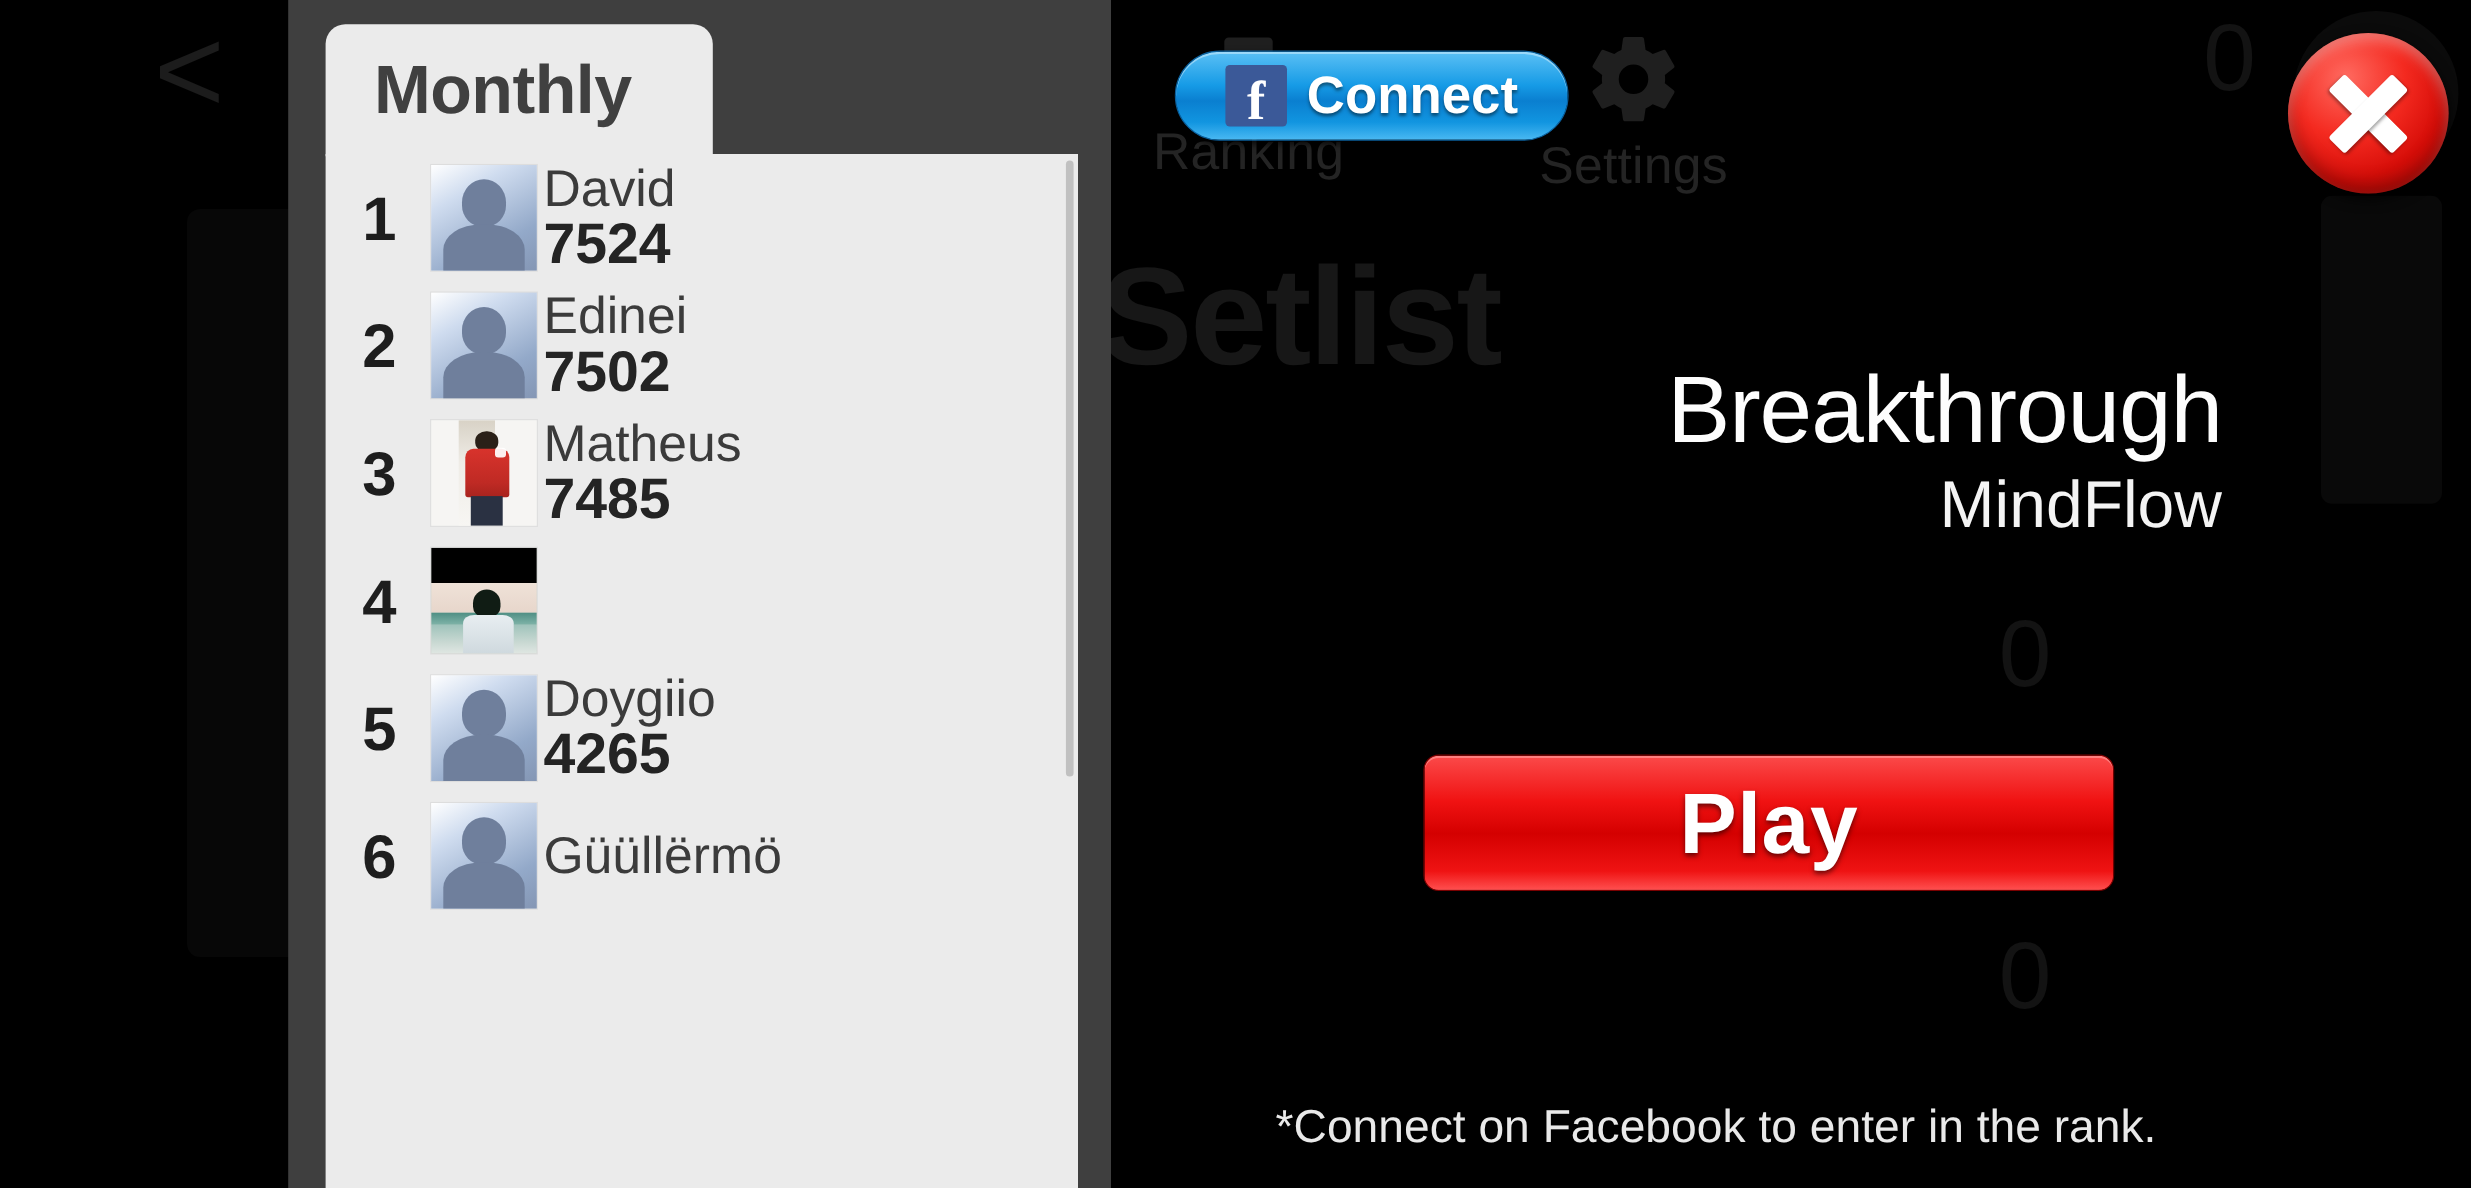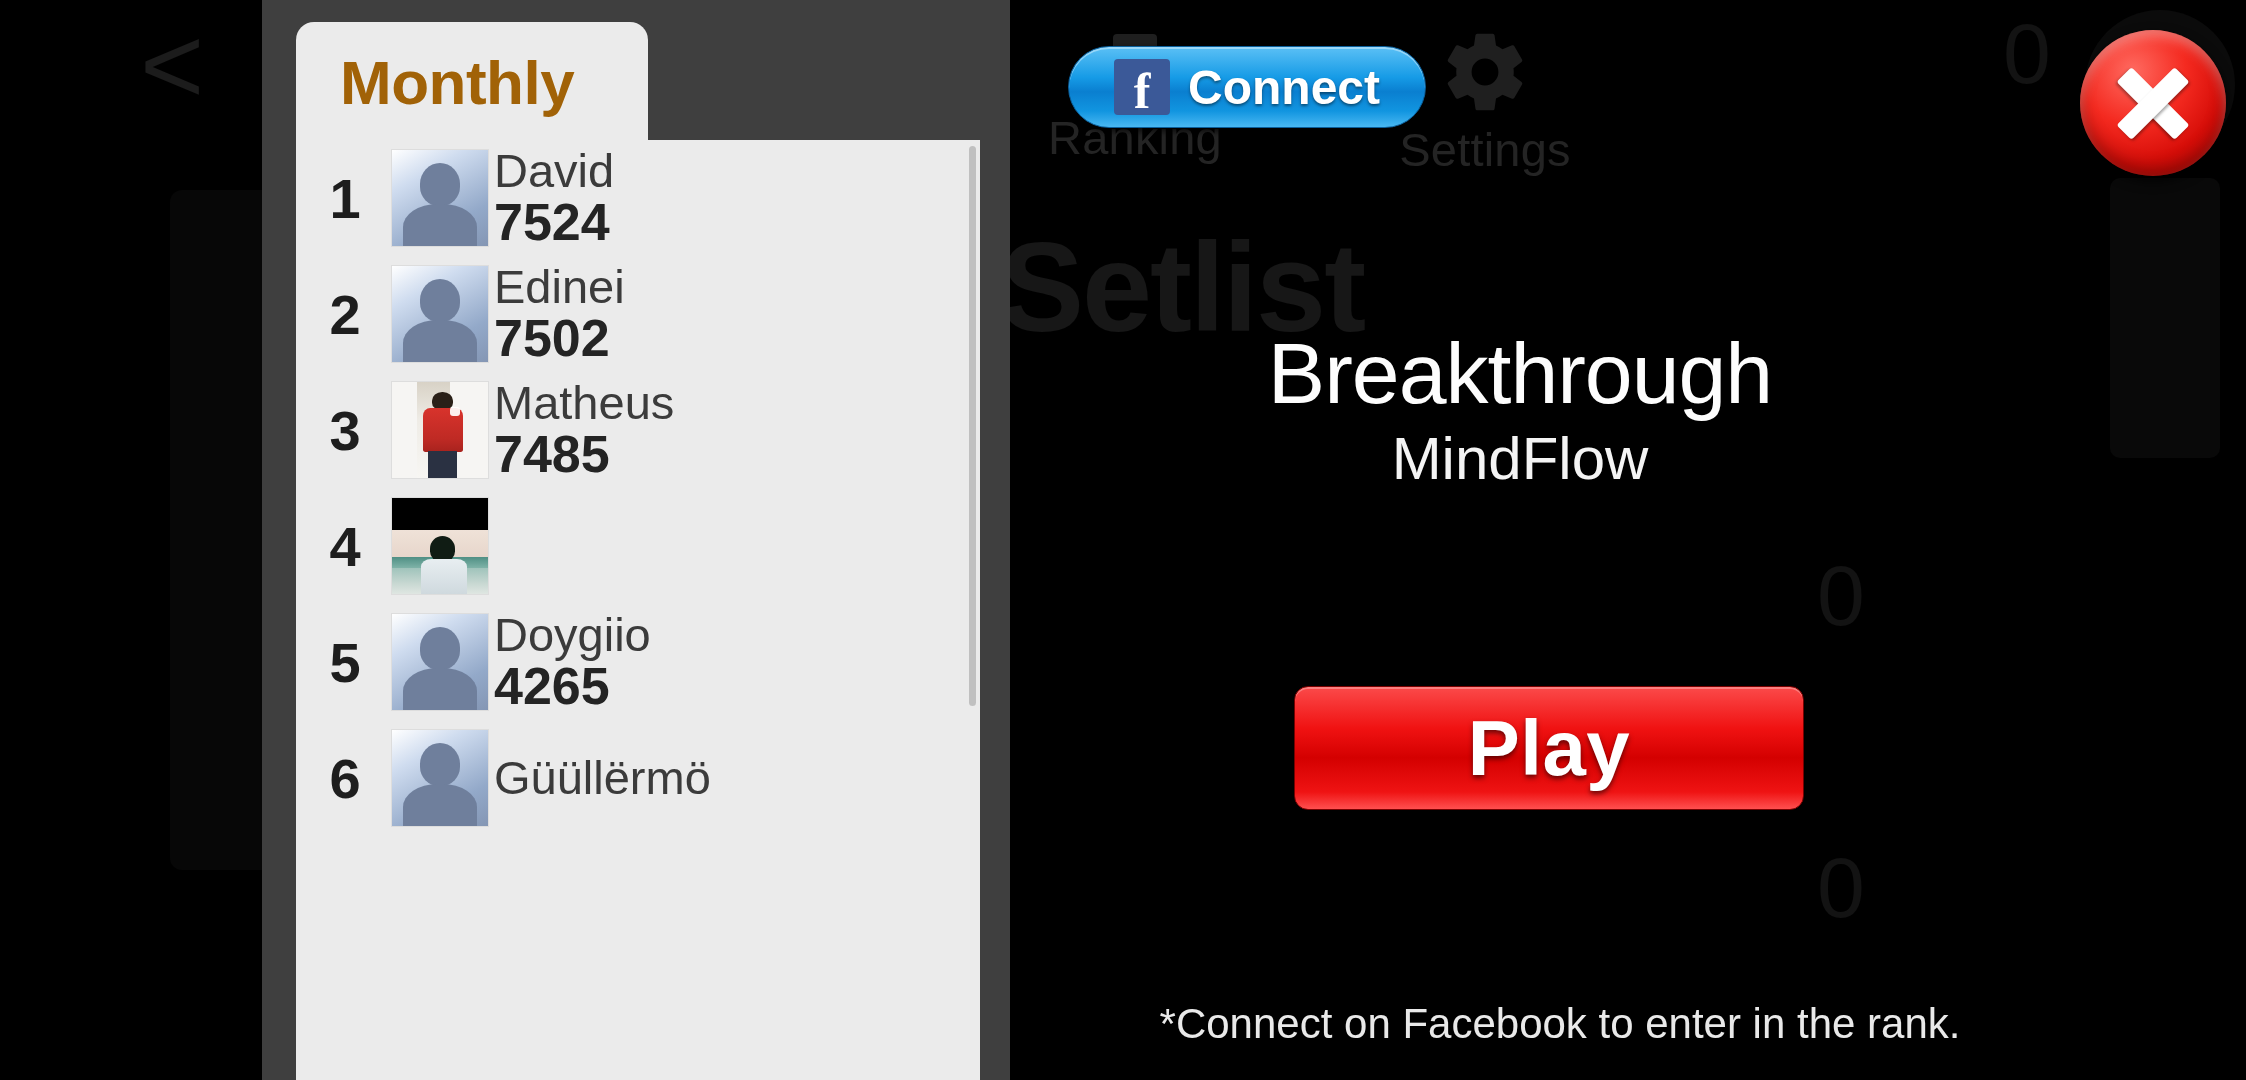--- a/index.html
+++ b/index.html
@@ -59,32 +59,32 @@
     position:absolute; left:2110px; top:178px; width:110px; height:280px;
     background:#090909; border-radius:10px;
   }
   .ghost-panelsoft2 {
     position:absolute; left:170px; top:190px; width:820px; height:680px;
     background:#070707; border-radius:12px;
   }
 
   
   .song-block {
-    position:absolute; left:1020px; top:330px; width:1000px; text-align:center;
+    position:absolute; left:1020px; top:330px; width:1000px; text-align:right;
   }
   .song-title {
     font-size:86px; color:#fdfdfd; font-weight:400; line-height:1.02;
     letter-spacing:-1px;
   }
   .song-artist {
     font-size:60px; color:#f4f4f4; font-weight:400; margin-top:6px;
   }
 
   .play-button {
-    position:absolute; left:1294px; top:686px; width:510px; height:124px;
+    position:absolute; left:1294px; top:686px; width:628px; height:124px;
     border-radius:14px;
     background:linear-gradient(180deg,#fb4a4a 0%,#f01212 34%,#d40000 58%,#ef1313 86%,#ff4f4f 100%);
     box-shadow:0 3px 8px rgba(0,0,0,0.85), inset 0 2px 0 rgba(255,255,255,0.30);
     display:flex; align-items:center; justify-content:center;
     border:1px solid #7a0000;
   }
   .play-button .pb-label {
     font-size:78px; font-weight:bold; color:#fff;
     text-shadow:0 3px 5px rgba(0,0,0,0.55); letter-spacing:0.5px;
   }
@@ -135,21 +135,21 @@
   .lb-frame {
     position:absolute; left:262px; top:0; width:748px; height:1080px;
     background:#3f3f3f;
   }
   .lb-tab {
     position:absolute; left:296px; top:22px; width:352px; height:120px;
     background:#ebebeb; border-radius:18px 18px 0 0;
     display:flex; align-items:center;
   }
   .lb-tab .lbt-label {
-    font-size:62px; font-weight:bold; color:#a16207; padding-left:44px; letter-spacing:-0.5px;
+    font-size:62px; font-weight:bold; color:#404040; padding-left:44px; letter-spacing:-0.5px;
   }
   .lb-body {
     position:absolute; left:296px; top:140px; width:684px; height:940px;
     background:#ebebeb; overflow:hidden;
   }
   .lb-list { position:absolute; left:0; top:0; width:684px; }
 
   .lb-row {
     position:relative; height:116px; display:flex; align-items:center; padding-left:14px;
   }

